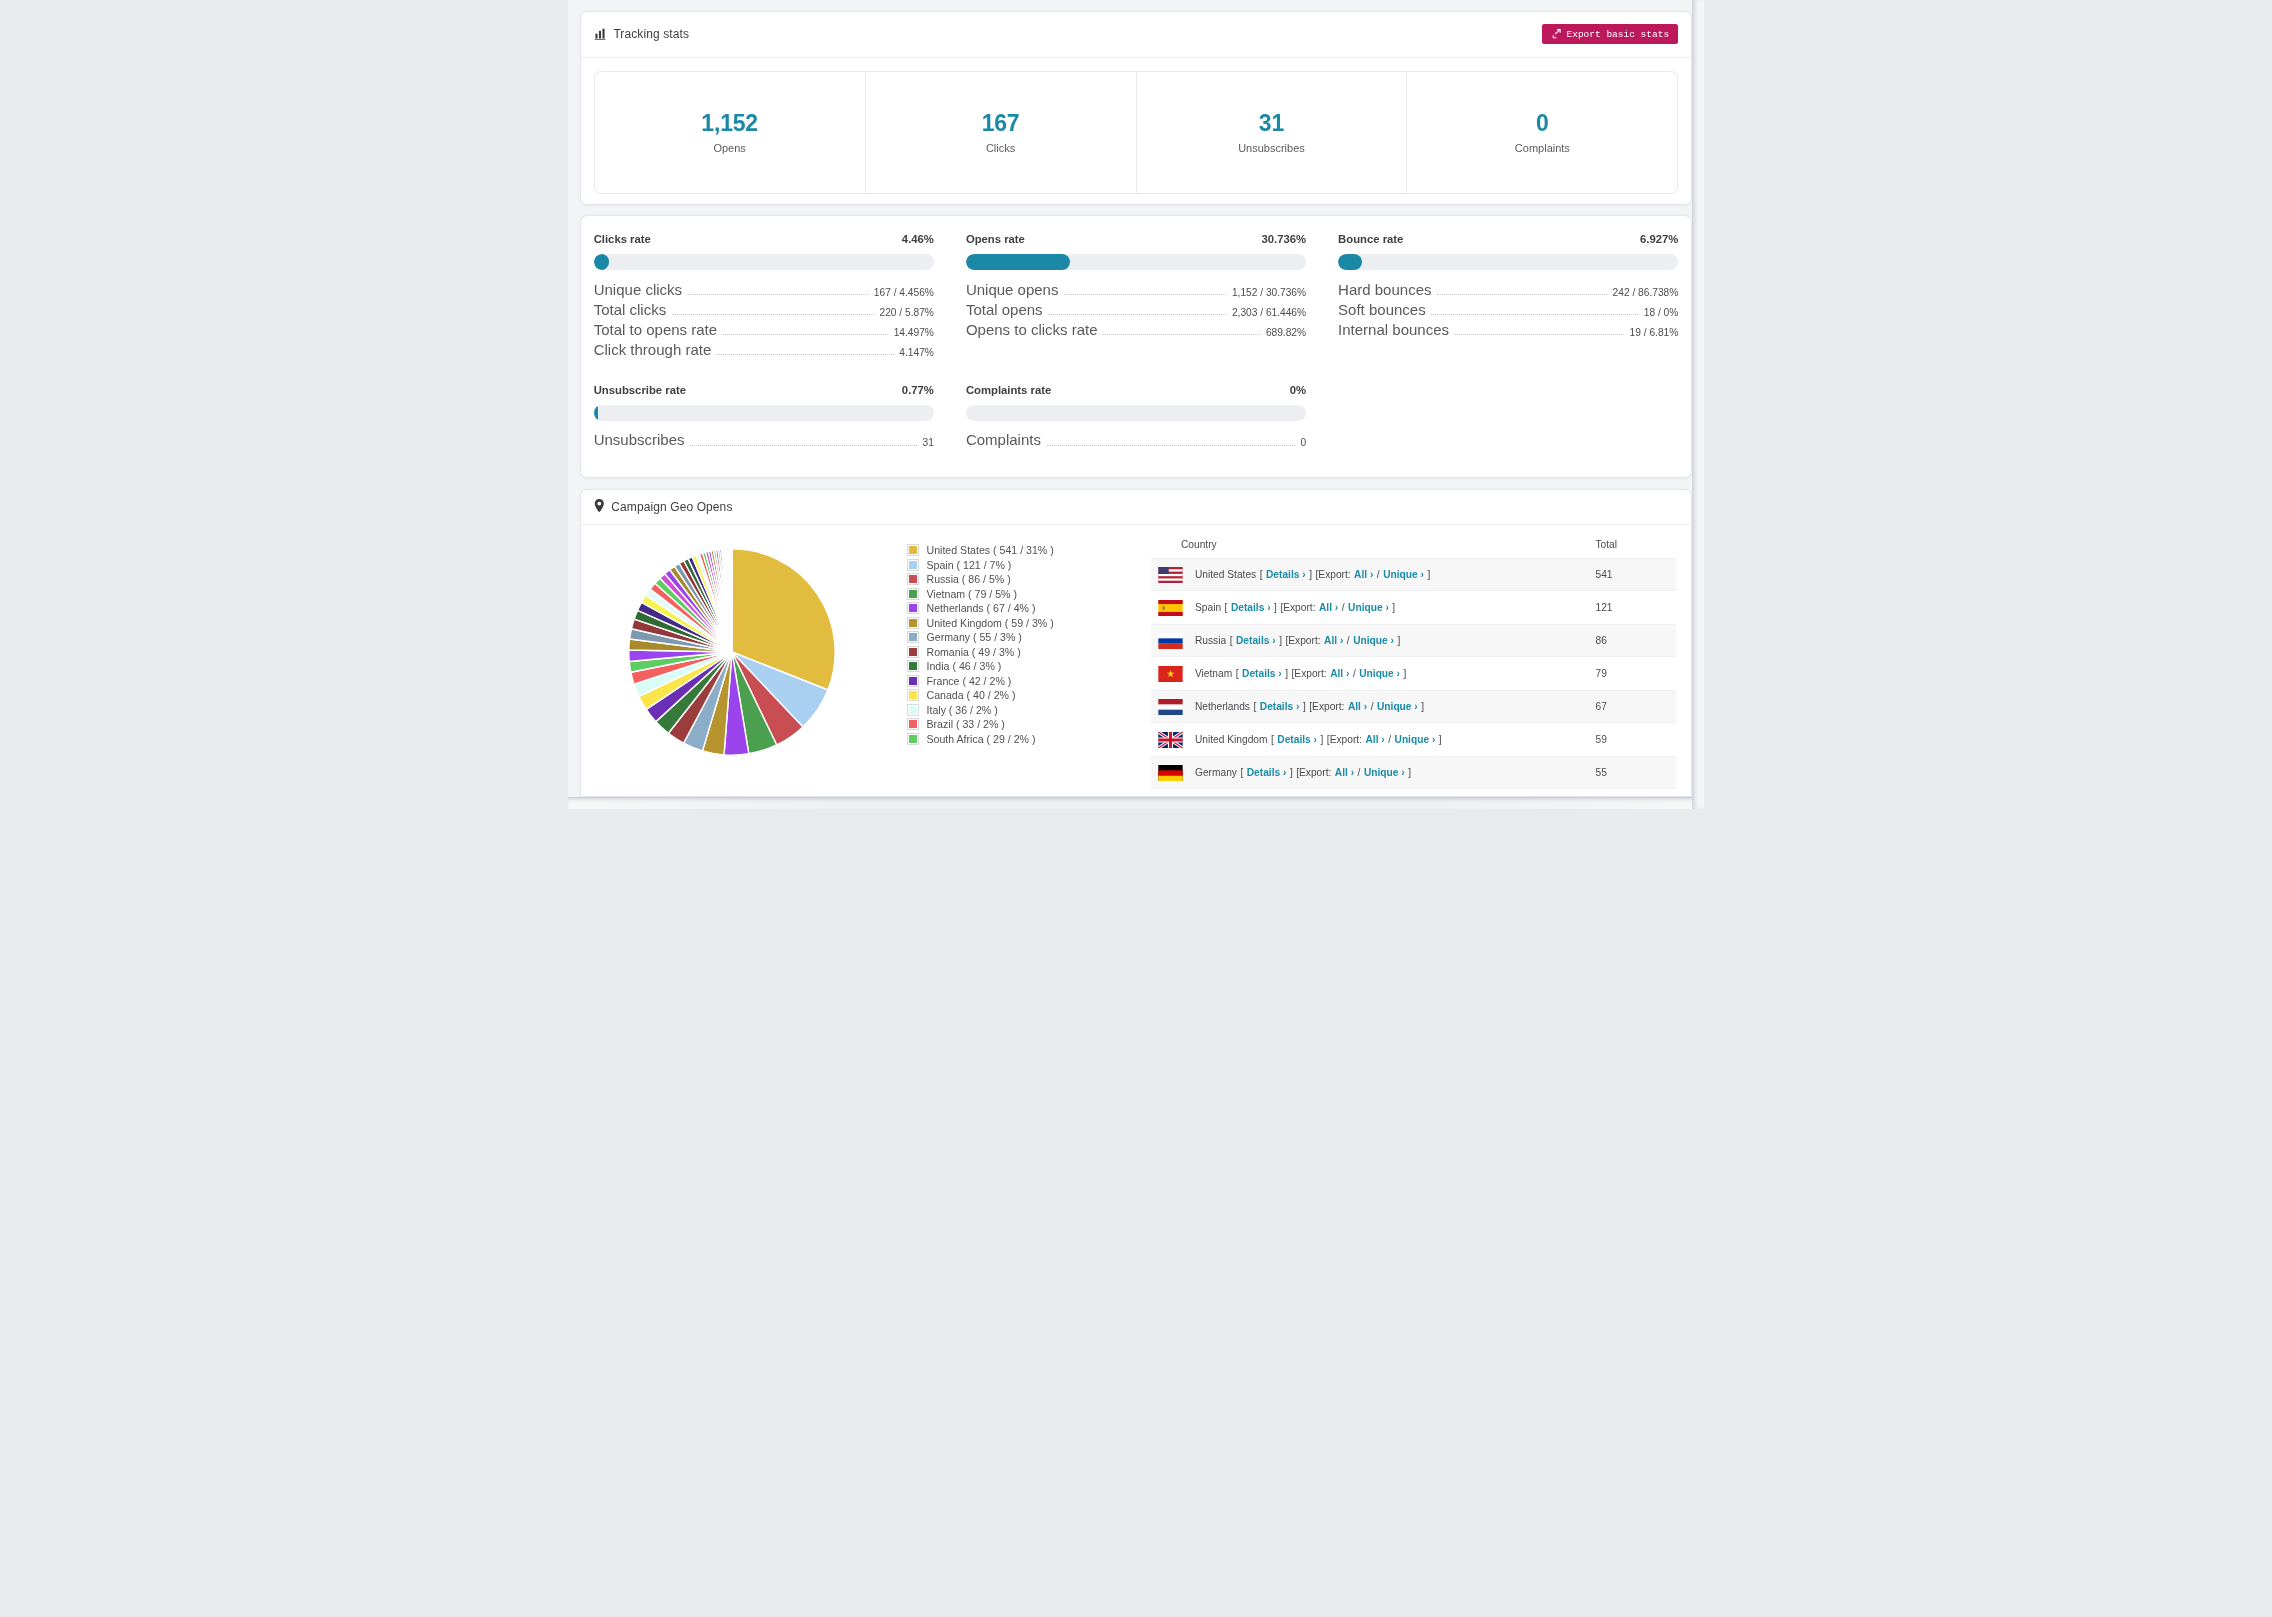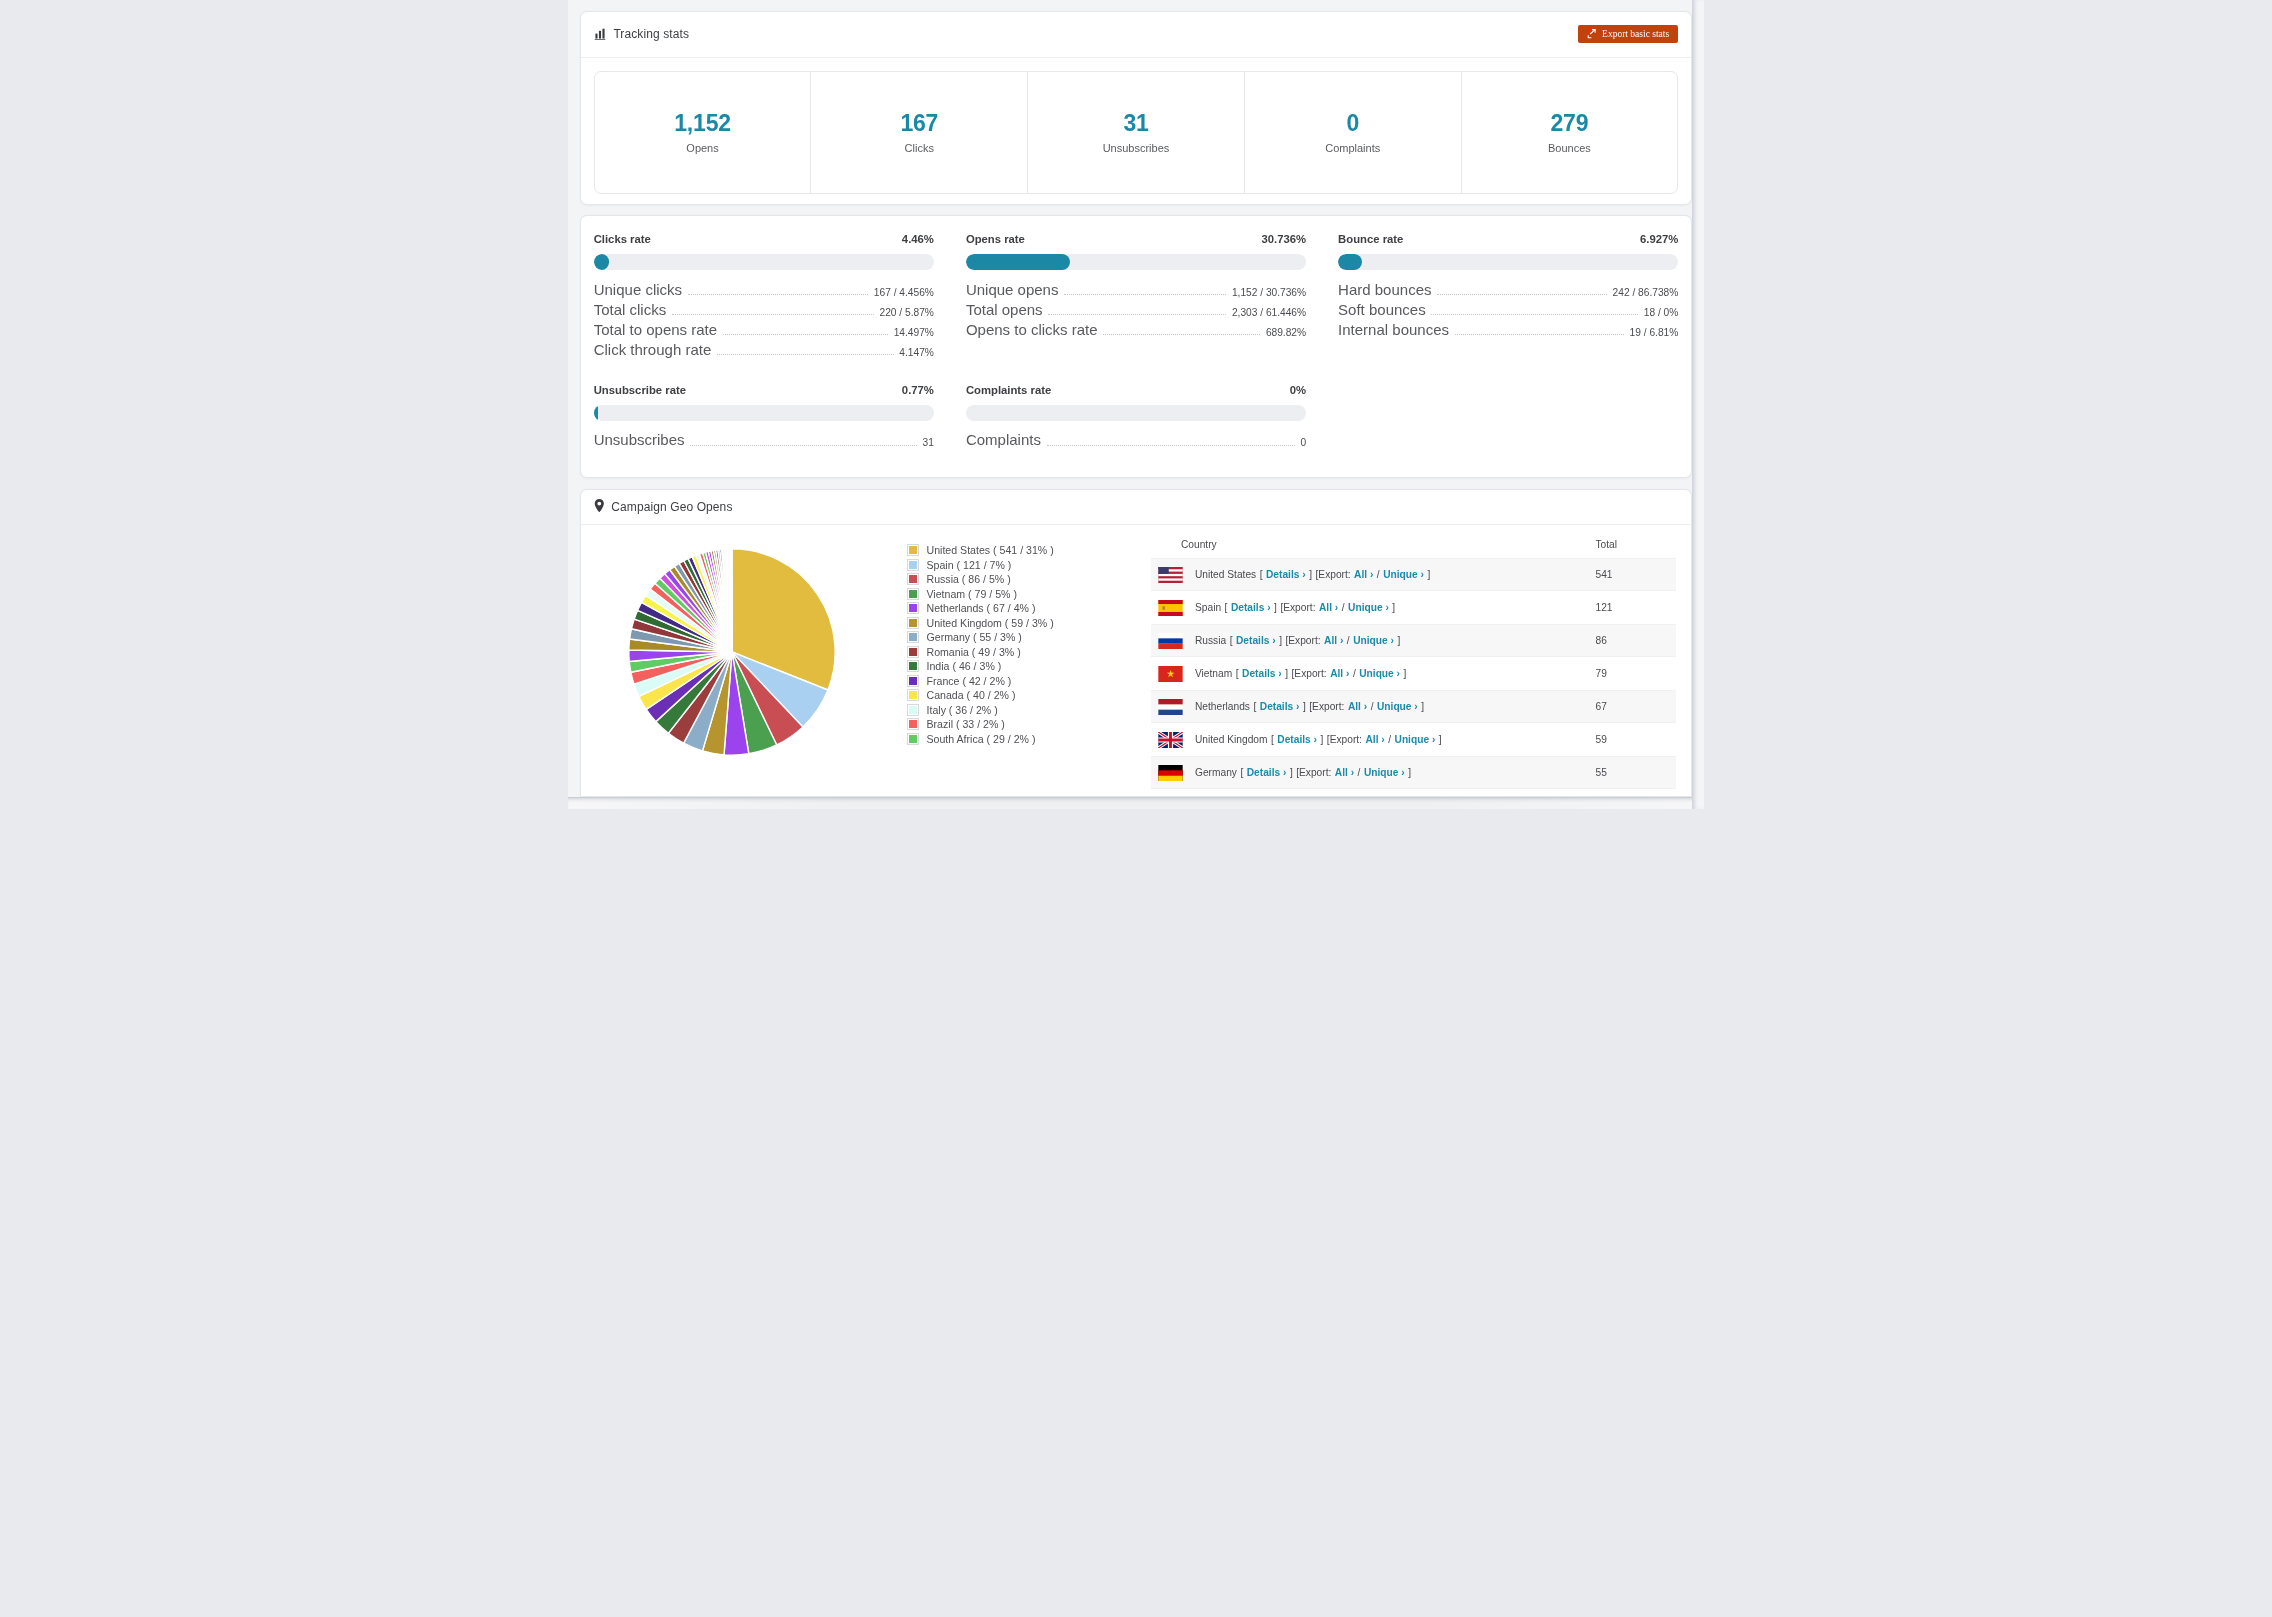--- a/index.html
+++ b/index.html
@@ -17,22 +17,22 @@
   
   .card-tracking{ margin-top:10.6px; height:194px; }
   .card-header{
     display:flex; align-items:center; height:46px; padding:0 12.7px;
     border-bottom:0.7px solid #ededef;
   }
   .card-header .hicon{ display:inline-flex; margin-right:7px; }
   .card-title{ font-size:12px; color:#3e3f42; letter-spacing:0.1px; }
   .btn-export{
     margin-left:auto; display:inline-flex; align-items:center; gap:5px;
-    background:#c2410c; color:#fff; border:none; border-radius:2.1px;
-    font-family:Liberation Serif, serif; font-size:9.5px; padding:4.2px 9.2px; cursor:pointer;
+    background:#be185d; color:#fff; border:none; border-radius:2.1px;
+    font-family:Liberation Mono, monospace; font-size:9.5px; padding:4.2px 9.2px; cursor:pointer;
   }
   .stats-strip{
     display:flex; margin:13.4px 12.7px 0 12.7px; height:123px;
     border:0.7px solid #e7e8ec; border-radius:7px; background:#fff;
   }
   .stat-cell{
     flex:1; display:flex; flex-direction:column; align-items:center; justify-content:center;
     border-right:0.7px solid #e7e8ec;
   }
   .stat-cell:last-child{ border-right:none; }
@@ -130,24 +130,20 @@
           <div class="stat-value">167</div>
                  <div class="stat-label">Clicks</div>
         </div>
         <div class="stat-cell">
           <div class="stat-value">31</div>
                  <div class="stat-label">Unsubscribes</div>
         </div>
         <div class="stat-cell">
           <div class="stat-value">0</div>
                  <div class="stat-label">Complaints</div>
-        </div>
-        <div class="stat-cell">
-          <div class="stat-value">279</div>
-                 <div class="stat-label">Bounces</div>
         </div>
       </div>
   </section>
 
   <section class="card card-rates">
     <div class="rates-grid" id="rates-grid">
         <div class="rate-section" style="grid-column: 1;">
           <div class="rate-head">
        <span class="rate-title">Clicks rate</span>
        <span class="rate-value">4.46%</span>

